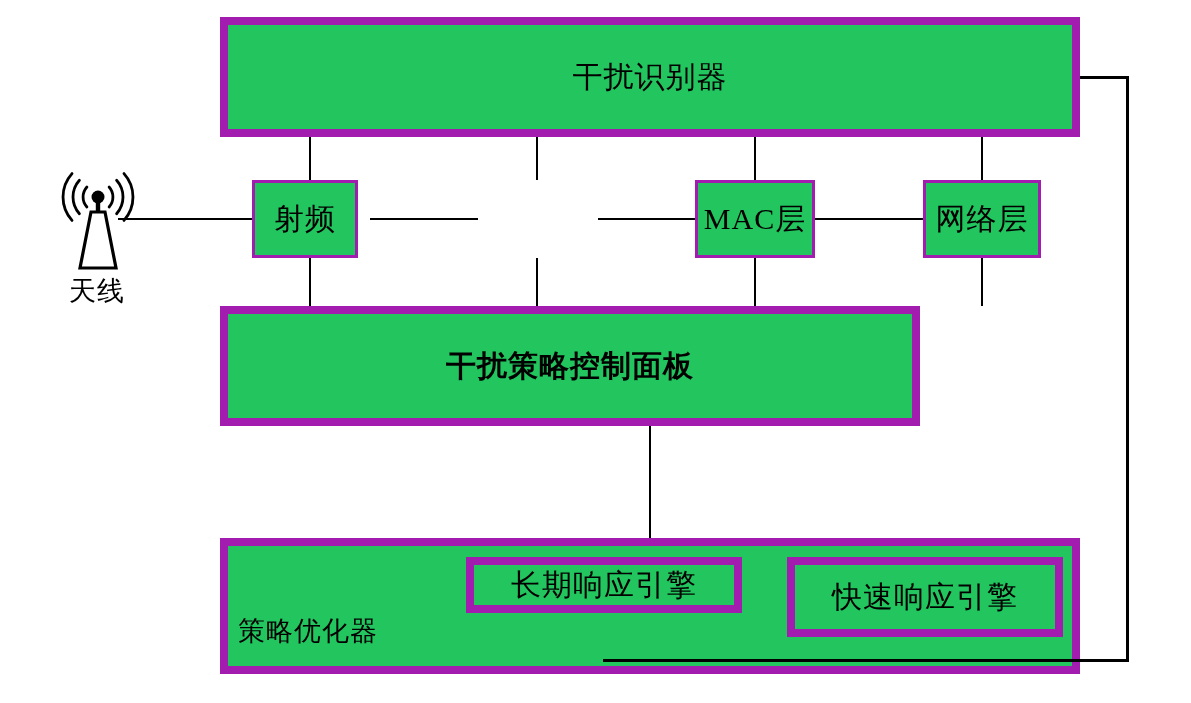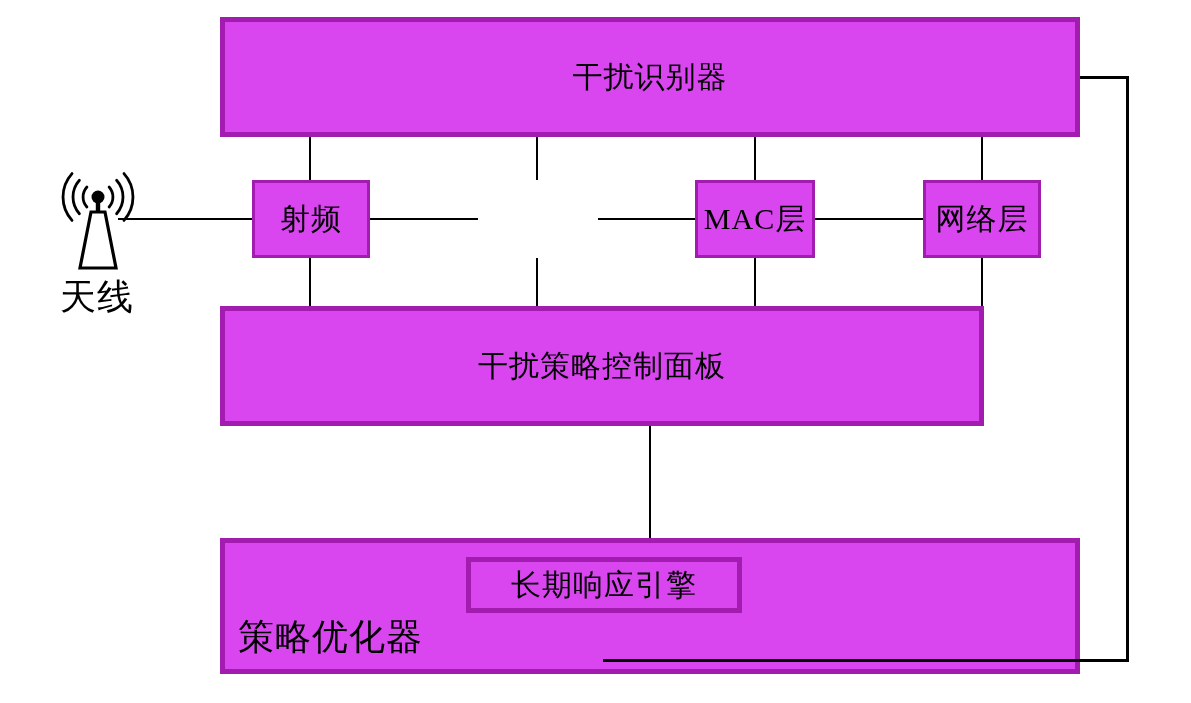--- a/index.html
+++ b/index.html
@@ -11,52 +11,52 @@
     position: relative;
     width: 1191px;
     height: 703px;
     background: #ffffff;
     font-family: "Liberation Serif", "DejaVu Serif", serif;
     color: #000000;
     overflow: hidden;
   }
   .box {
     position: absolute;
-    background: #d946ef;
-    border: 5px solid #a21caf;
+    background: #22c55e;
+    border: 8px solid #a21caf;
     box-sizing: border-box;
     display: flex;
     align-items: center;
     justify-content: center;
     font-size: 30px;
     letter-spacing: 1px;
     z-index: 2;
   }
   .box.small {
     border-width: 3px;
     font-size: 30px;
   }
   .line {
     position: absolute;
     background: #000000;
     z-index: 1;
   }
   .label {
     position: absolute;
-    font-size: 36px;
+    font-size: 27px;
     letter-spacing: 1px;
     white-space: nowrap;
     z-index: 2;
   }
   
   #box-identifier { left: 220px; top: 17px;  width: 860px; height: 120px; }
-  #box-panel      { left: 220px; top: 306px; width: 764px; height: 120px; }
+  #box-panel      { left: 220px; top: 306px; width: 700px; height: 120px; font-weight: bold; }
   #box-optimizer  { left: 220px; top: 538px; width: 860px; height: 136px; }
   
-  #box-rf   { left: 252px; top: 180px; width: 118px; height: 78px; }
+  #box-rf   { left: 252px; top: 180px; width: 106px; height: 78px; }
   #box-phy  { left: 478px; top: 180px; width: 120px; height: 78px; }
   #box-mac  { left: 695px; top: 180px; width: 120px; height: 78px; font-family: Liberation Serif, serif; }
   #box-net  { left: 923px; top: 180px; width: 118px; height: 78px; text-align: center; }
   
   #box-long { left: 466px; top: 557px; width: 276px; height: 56px; }
   #box-fast { left: 787px; top: 557px; width: 276px; height: 80px; }
   
   #optimizer-label { left: 238px; top: 581px; margin-top: 32px; }
   
   #antenna-svg { position: absolute; left: 55px; top: 162px; z-index: 2; }
@@ -101,20 +101,23 @@
   <div id="box-panel" class="box">
     <span>干扰策略控制面板</span>
   </div>
 
   <div id="box-optimizer" class="box"></div>
   <div id="optimizer-label" class="label">策略优化器</div>
 
   <div id="box-long" class="box">
     <span>长期响应引擎</span>
   </div>
+  <div id="box-fast" class="box">
+    <span>快速响应引擎</span>
+  </div>
 
   <div class="line" style="left:309px; top:137px; width:2px; height:43px;"></div>
   <div class="line" style="left:536px; top:137px; width:2px; height:43px;"></div>
   <div class="line" style="left:754px; top:137px; width:2px; height:43px;"></div>
   <div class="line" style="left:981px; top:137px; width:2px; height:43px;"></div>
 
   <div class="line" style="left:309px; top:258px; width:2px; height:48px;"></div>
   <div class="line" style="left:536px; top:258px; width:2px; height:48px;"></div>
   <div class="line" style="left:754px; top:258px; width:2px; height:48px;"></div>
   <div class="line" style="left:981px; top:258px; width:2px; height:48px;"></div>

